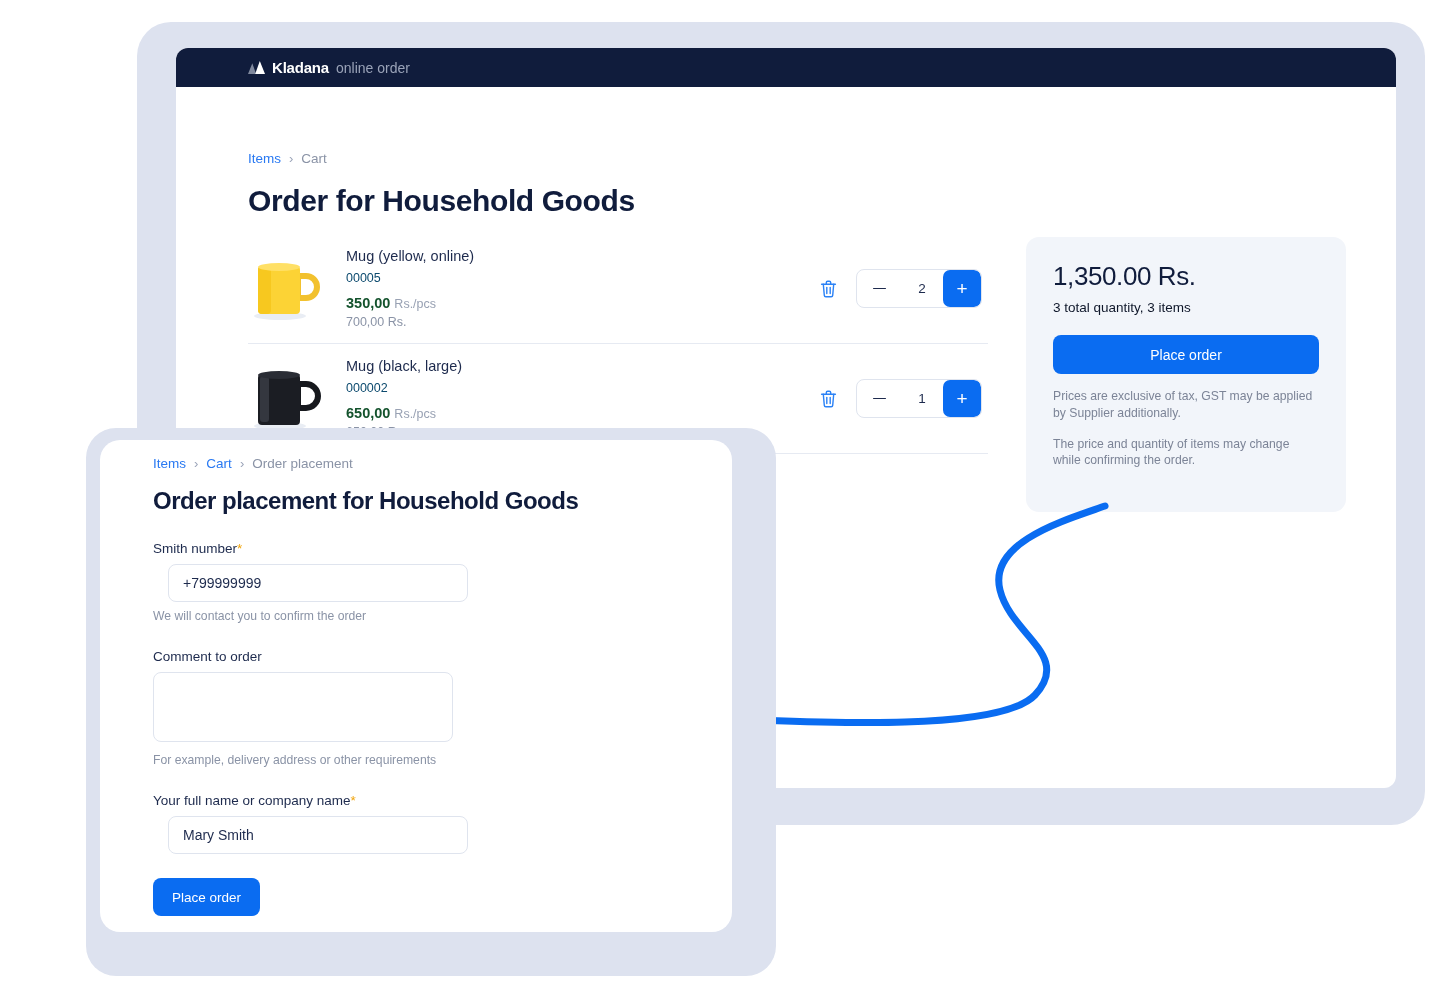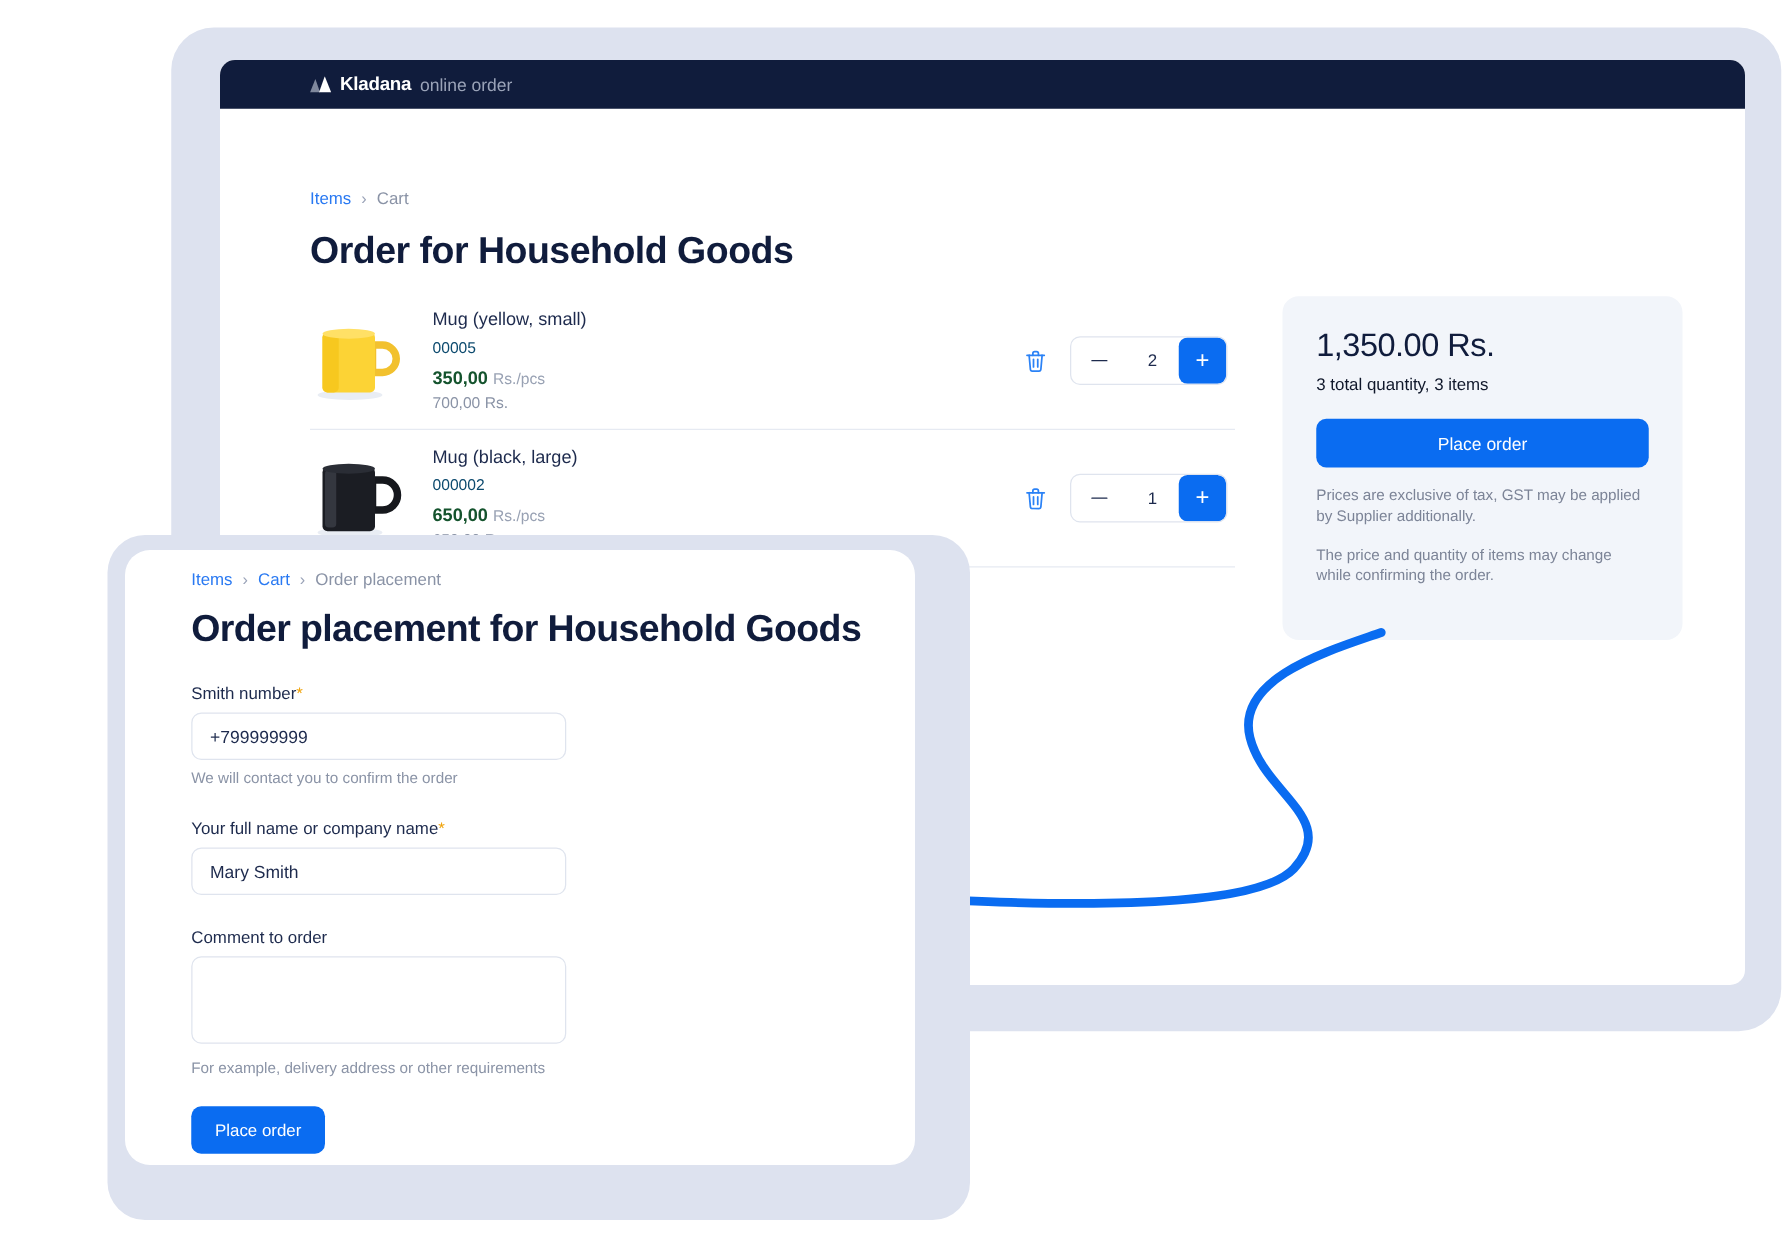--- a/index.html
+++ b/index.html
@@ -289,21 +289,21 @@
     height: 492px;
     background: #ffffff;
     border-radius: 20px;
     padding: 0 0 0 53px;
     box-sizing: border-box;
     overflow: hidden;
   }
   #overlay-card .breadcrumb { padding-top: 16px; }
   #overlay-title {
     margin: 16px 0 0 0;
-    font-size: 30px;
+    font-size: 24px;
     font-weight: 700;
     color: #101c3c;
     letter-spacing: -0.5px;
   }
   .field-block { margin-top: 26px; }
   .field-label {
     font-size: 13.5px;
     color: #1d2a4d;
     margin-bottom: 8px;
   }
@@ -316,20 +316,21 @@
     height: 38px;
     border: 1px solid #dfe4ee;
     border-radius: 8px;
     padding: 0 14px;
     box-sizing: border-box;
     font-size: 14px;
     color: #1d2a4d;
     font-family: "Liberation Sans", sans-serif;
     outline: none;
     background: #fff;
+    margin-left: 15px;
   }
   .field-textarea {
     width: 300px;
     height: 70px;
     border: 1px solid #dfe4ee;
     border-radius: 8px;
     padding: 10px 14px;
     box-sizing: border-box;
     font-size: 14px;
     color: #1d2a4d;
@@ -400,21 +401,21 @@
           <div class="item-thumb">
             <svg width="74" height="66" viewBox="0 0 74 66">
               <ellipse cx="30" cy="60" rx="26" ry="4" fill="#e9edf4"></ellipse>
               <path d="M48 20 h8 a11 11 0 0 1 0 22 h-8 z" fill="none" stroke="#f2c12e" stroke-width="6"></path>
               <rect x="8" y="10" width="42" height="48" rx="4" fill="#fcd335"></rect>
               <rect x="8" y="10" width="13" height="48" rx="4" fill="#f7c81f"></rect>
               <ellipse cx="29" cy="11" rx="21" ry="4" fill="#ffe066"></ellipse>
             </svg>
           </div>
           <div class="item-info">
-            <div class="item-name">Mug (yellow, small)</div>
+            <div class="item-name">Mug (yellow, online)</div>
             <div class="item-code">00005</div>
             <div class="price-line">
               <span class="price-main">350,00</span><span class="price-unit">Rs./pcs</span>
             </div>
             <div class="price-total">700,00 Rs.</div>
           </div>
           <div class="qty-controls">
             <button class="trash-btn">
               <svg width="19" height="20" viewBox="0 0 19 20" fill="none" stroke="#2b82f6" stroke-width="1.4" stroke-linecap="round" stroke-linejoin="round">
                 <path d="M2.6 5.2 h13.8"></path>
@@ -508,27 +509,27 @@
   <div class="field-block">
     <div class="field-label">
       <span>Smith number</span><span class="req-star">*</span>
     </div>
     <input class="field-input" type="text" value="+799999999" style="">
     <div class="field-hint">We will contact you to confirm the order</div>
   </div>
 
   
   <div class="field-block">
+    <div class="field-label">Comment to order</div>
+    <textarea class="field-textarea" placeholder="" style=""></textarea>
+    <div class="field-hint">For example, delivery address or other requirements</div>
+  </div>
+
+  
+  <div class="field-block">
     <div class="field-label">
       <span>Your full name or company name</span><span class="req-star">*</span>
     </div>
     <input class="field-input" type="text" value="Mary Smith" style="">
   </div>
 
-  
-  <div class="field-block">
-    <div class="field-label">Comment to order</div>
-    <textarea class="field-textarea" placeholder="" style=""></textarea>
-    <div class="field-hint">For example, delivery address or other requirements</div>
-  </div>
-
   <button id="overlay-place-order">Place order</button>
 </div>
 
 </body></html>

